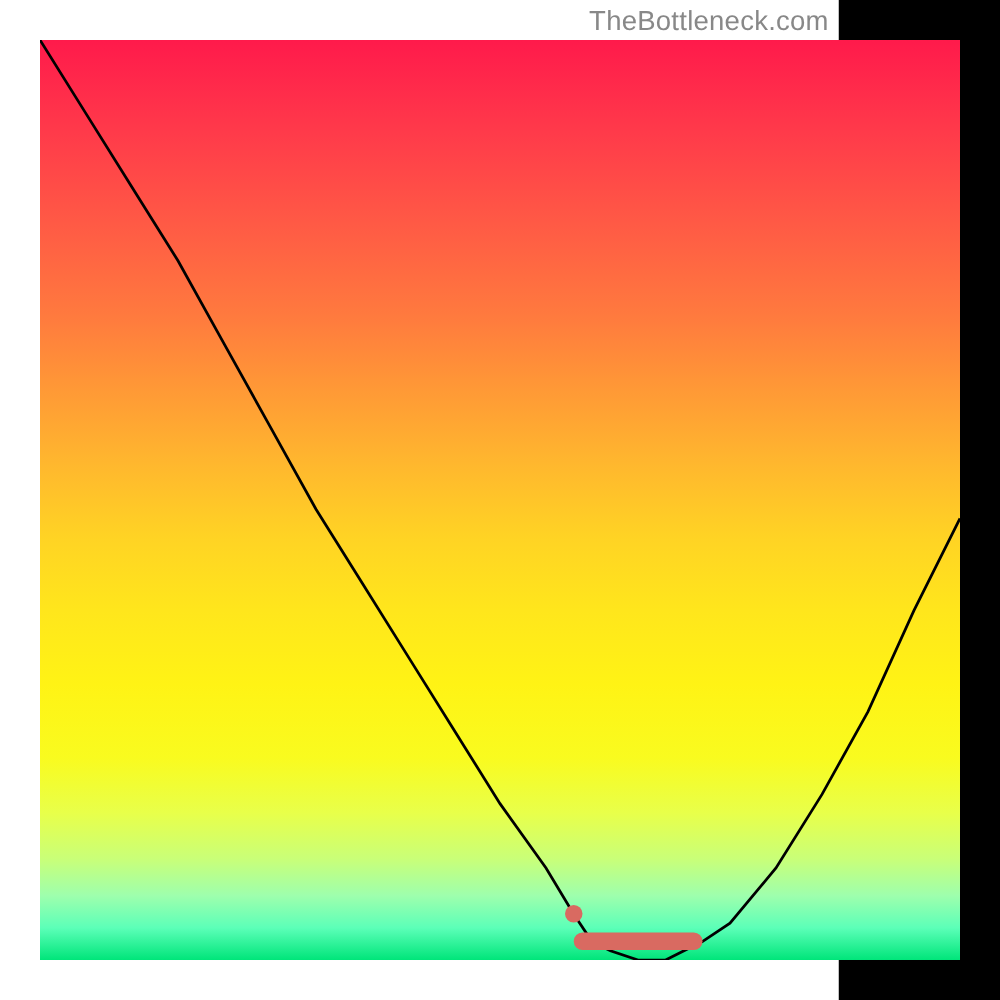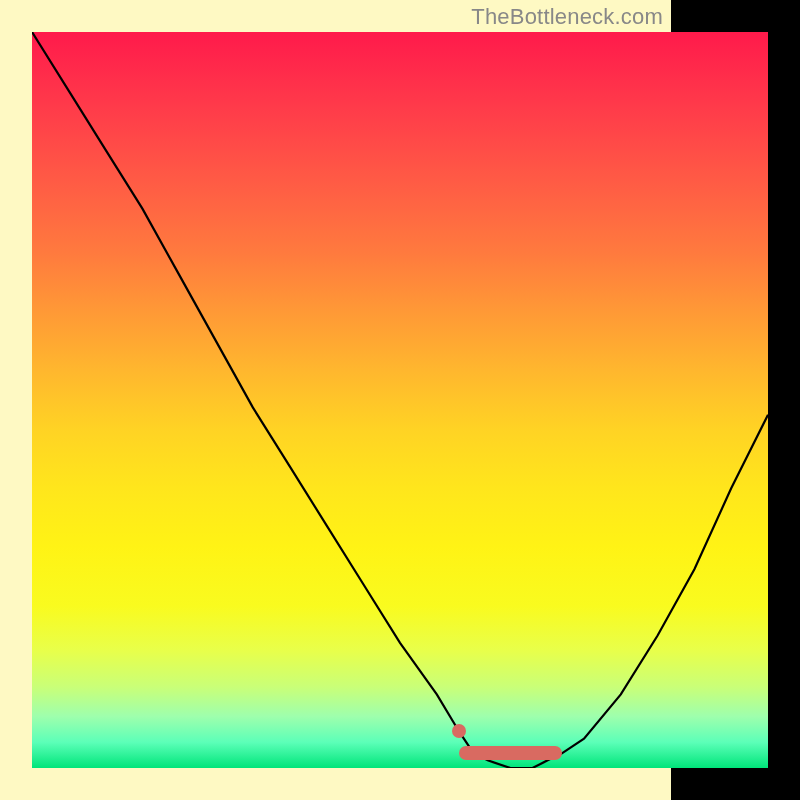--- a/index.html
+++ b/index.html
@@ -8,21 +8,21 @@
     width: 800px;
     height: 800px;
     overflow: hidden;
     background: #000;
     font-family: Arial, Helvetica, sans-serif;
   }
   .frame {
     position: relative;
     width: 671px;
     height: 800px;
-    background: #fef9c3;
+    background: #ffffff;
   }
   .plot {
     position: absolute;
     left: 32px;
     top: 32px;
     width: 736px;
     height: 736px;
     background: linear-gradient(to bottom,
       #ff1a4b 0%,
       #ff3a4a 10%,

